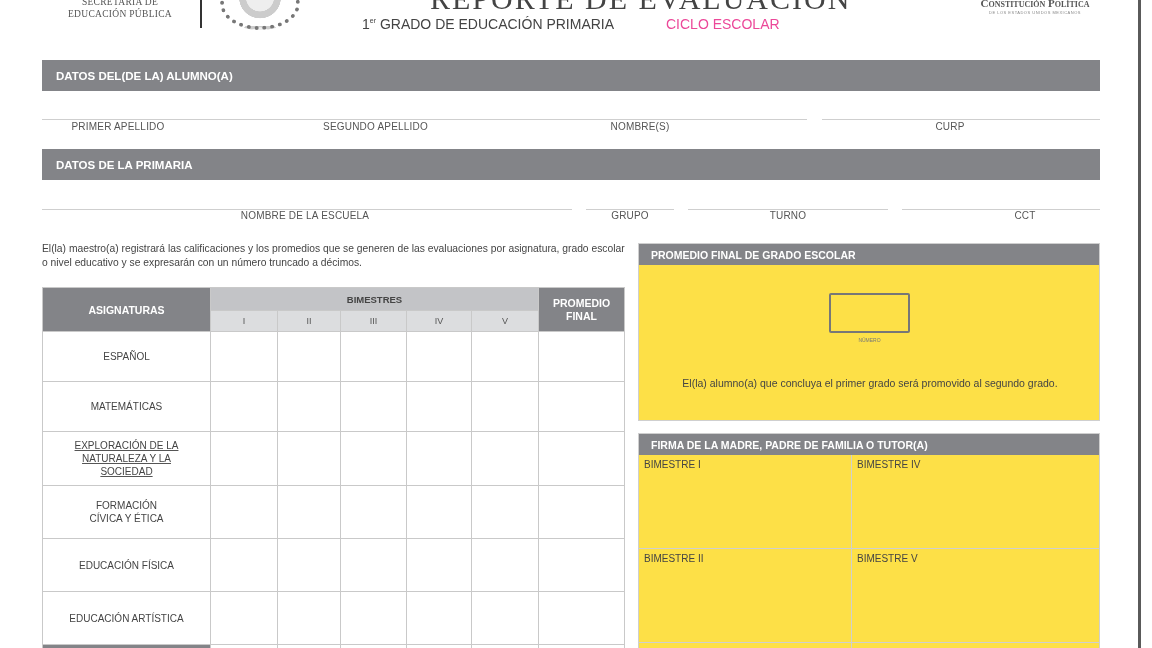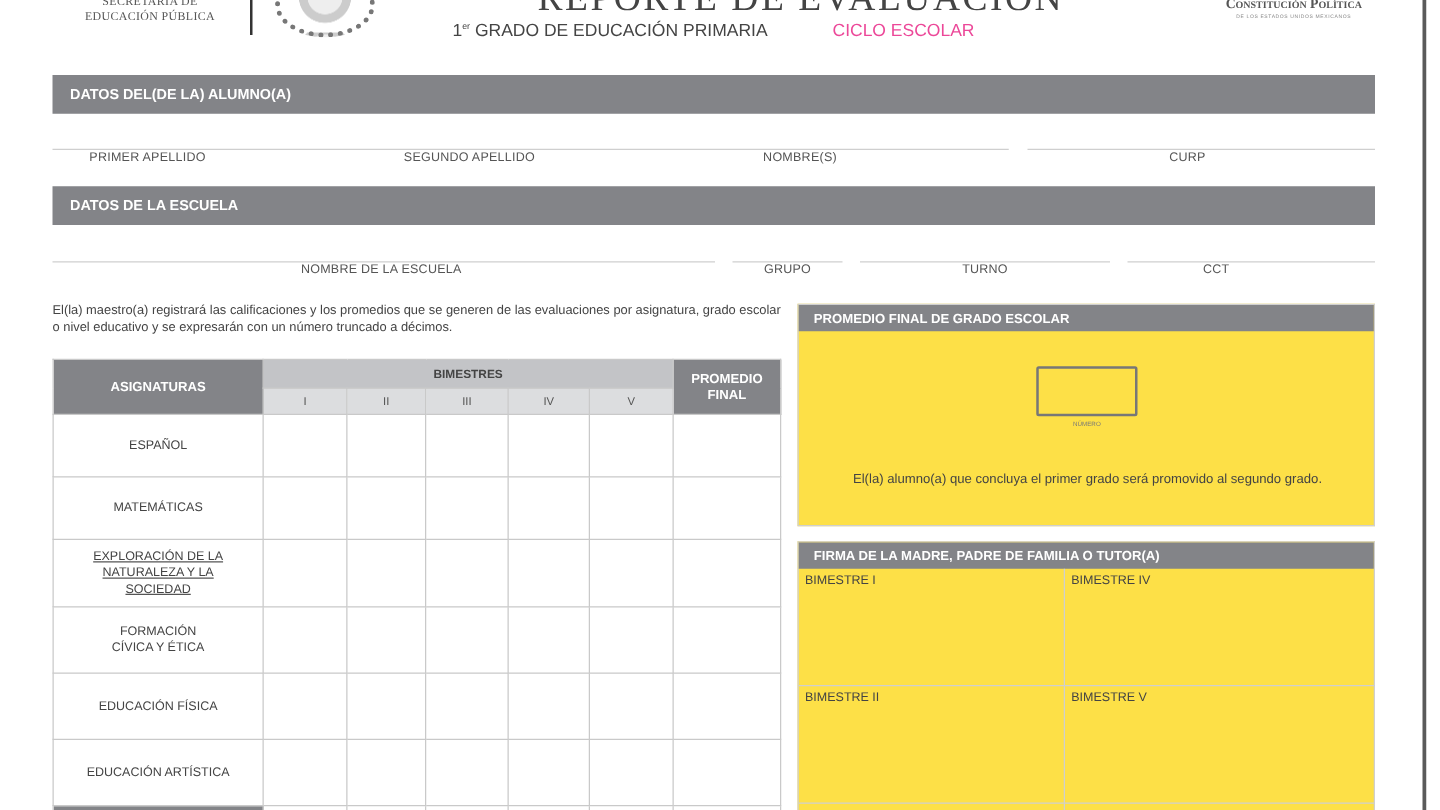--- a/index.html
+++ b/index.html
@@ -73,30 +73,30 @@
 
 <div class="bar bar-student">DATOS DEL(DE LA) ALUMNO(A)</div>
 
 <div class="field-line" style="left:42px; top:119px; width:765px;"></div>
 <div class="field-line" style="left:822px; top:119px; width:278px;"></div>
 <div class="field-label" style="left:42px; top:121px; width:152px;">PRIMER APELLIDO</div>
 <div class="field-label" style="left:298px; top:121px; width:155px;">SEGUNDO APELLIDO</div>
 <div class="field-label" style="left:570px; top:121px; width:140px;">NOMBRE(S)</div>
 <div class="field-label" style="left:900px; top:121px; width:100px;">CURP</div>
 
-<div class="bar bar-school">DATOS DE LA ESCUELA</div>
+<div class="bar bar-school">DATOS DE LA PRIMARIA</div>
 
 <div class="field-line" style="left:42px; top:209px; width:530px;"></div>
 <div class="field-line" style="left:586px; top:209px; width:88px;"></div>
 <div class="field-line" style="left:688px; top:209px; width:200px;"></div>
 <div class="field-line" style="left:902px; top:209px; width:198px;"></div>
 <div class="field-label" style="left:200px; top:210px; width:210px;">NOMBRE DE LA ESCUELA</div>
 <div class="field-label" style="left:586px; top:210px; width:88px;">GRUPO</div>
 <div class="field-label" style="left:688px; top:210px; width:200px;">TURNO</div>
-<div class="field-label" style="left:874px; top:210px; width:198px;">CCT</div>
+<div class="field-label" style="left:926px; top:210px; width:198px;">CCT</div>
 
 <div class="instructions">El(la) maestro(a) registrará las calificaciones y los promedios que se generen de las evaluaciones por asignatura, grado escolar o nivel educativo y se expresarán con un número truncado a décimos.</div>
 
 <table class="grades">
   <tbody>
       <tr style="height:23px;">
     <th class="th-dark" rowspan="2" style="width:168px;">ASIGNATURAS</th>
     <th class="th-light" colspan="5">BIMESTRES</th>
     <th class="th-dark" rowspan="2" style="width:86px; line-height:13px;">
       <div>PROMEDIO</div>

